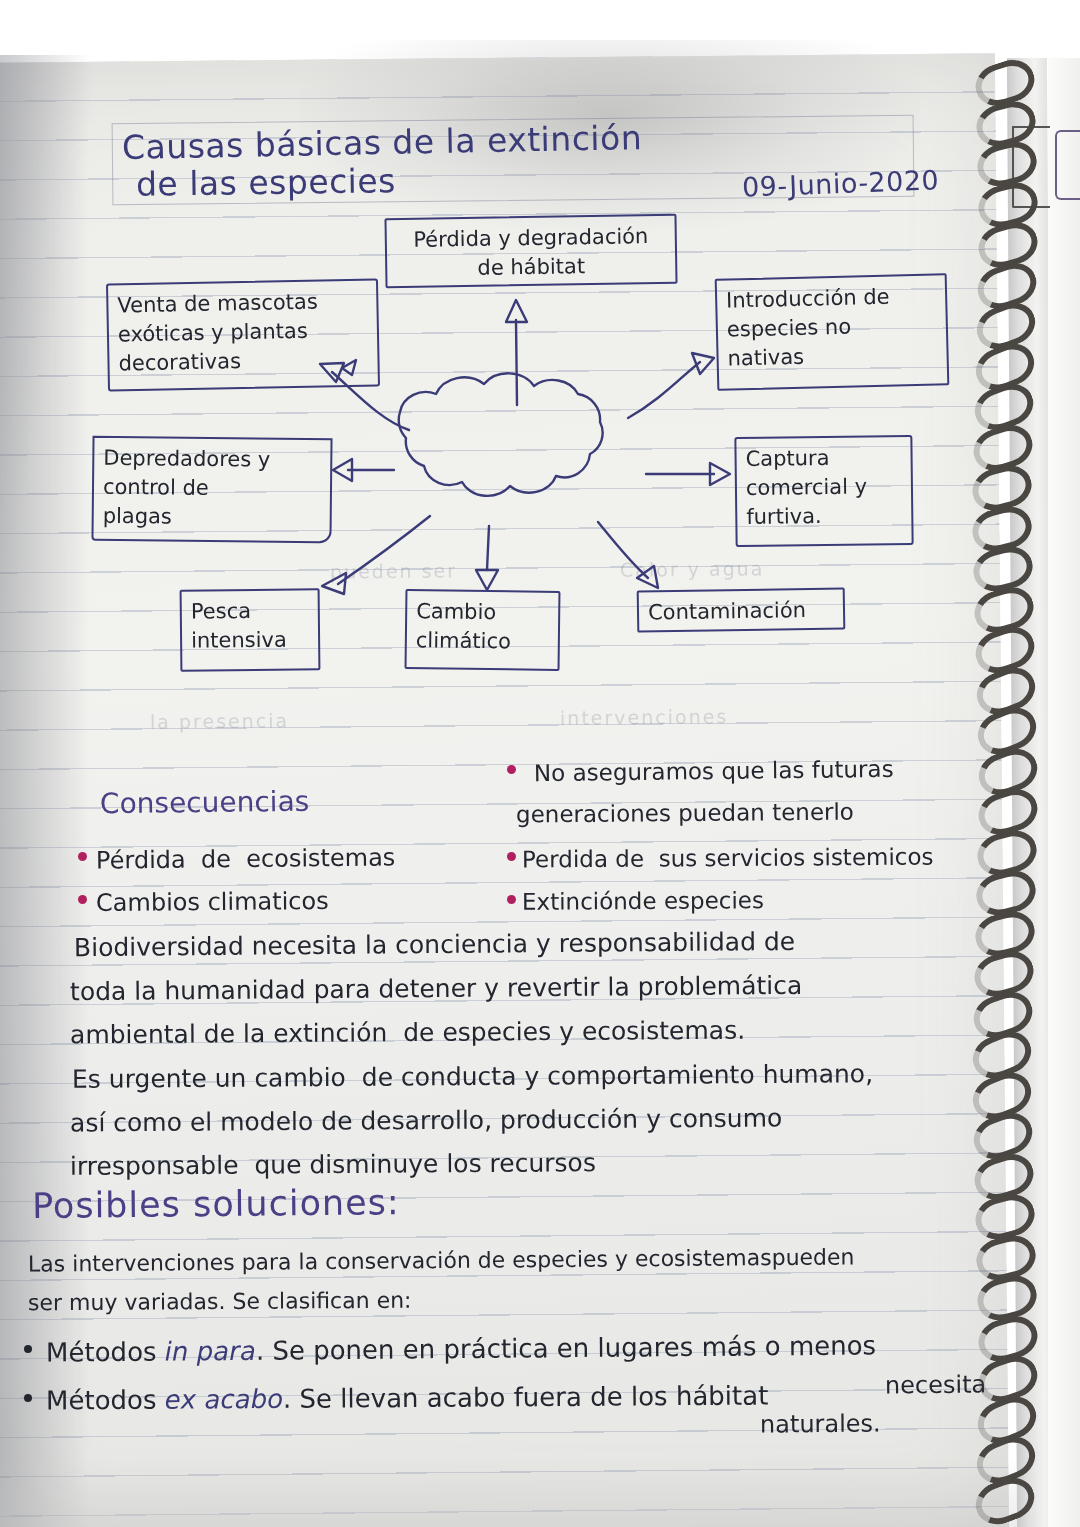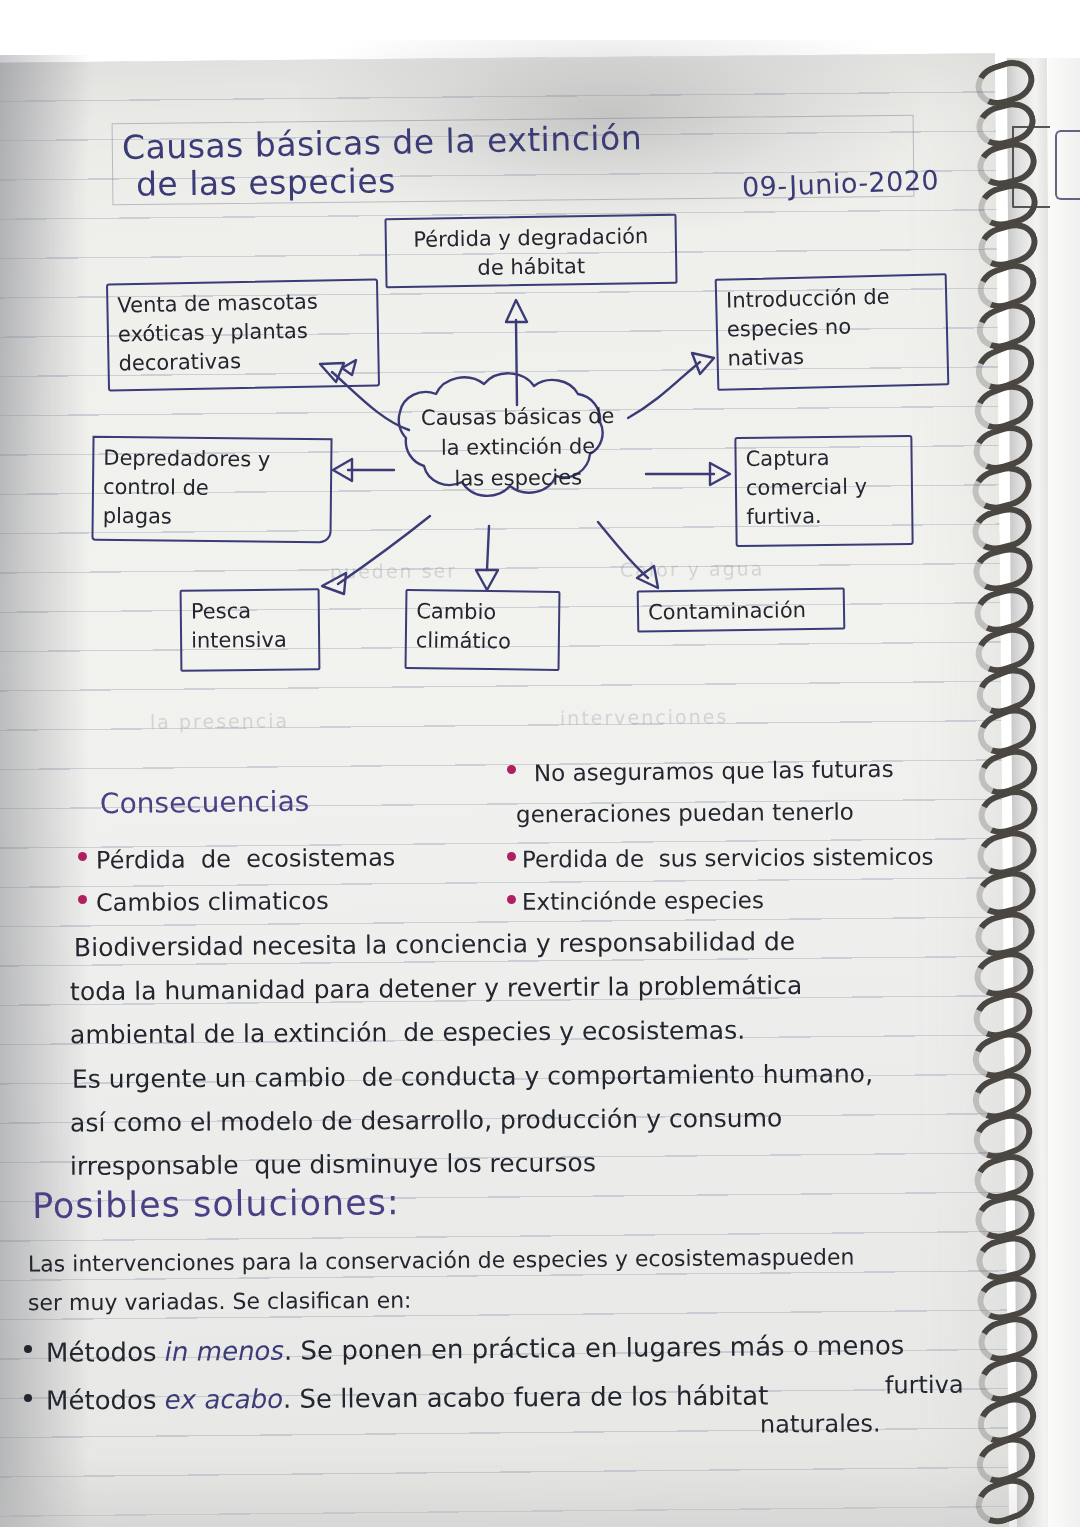--- a/index.html
+++ b/index.html
@@ -429,27 +429,20 @@
 
     <div class="box" id="box-cambio">
       <span>Cambio</span>
       <span>climático</span>
     </div>
 
     <div class="box" id="box-contaminacion">
       <span>Contaminación</span>
     </div>
 
-    <div id="cloud-wrap">
-      <div id="cloud-text">
-        <span>Causas básicas de</span>
-        <span>la extinción de</span>
-        <span>las especies</span>
-      </div>
-    </div>
   </div>
 
   <div class="note" id="h-consecuencias">Consecuencias</div>
 
   <div class="bullet-dot" id="d1"></div>
   <div class="note" id="c-l1">Pérdida  de  ecosistemas</div>
   <div class="bullet-dot" id="d2"></div>
   <div class="note" id="c-l2">Cambios climaticos</div>
 
   <div class="bullet-dot" id="rd1"></div>
@@ -467,22 +460,22 @@
   <div class="para" id="p2-l1">Es urgente un cambio  de conducta y comportamiento humano,</div>
   <div class="para" id="p2-l2">así como el modelo de desarrollo, producción y consumo</div>
   <div class="para" id="p2-l3">irresponsable  que disminuye los recursos</div>
 
   <div id="h-soluciones">Posibles soluciones:</div>
 
   <div class="para" id="p3-l1">Las intervenciones para la conservación de especies y ecosistemaspueden</div>
   <div class="para" id="p3-l2">ser muy variadas. Se clasifican en:</div>
 
   <div class="bullet-dot" id="md1"></div>
-  <div class="para" id="m1"><span>Métodos </span><span class="italic-ink">in menos</span><span>. Se ponen en práctica en lugares más o menos</span></div>
-  <div class="para" id="m1-tail">furtiva</div>
+  <div class="para" id="m1"><span>Métodos </span><span class="italic-ink">in para</span><span>. Se ponen en práctica en lugares más o menos</span></div>
+  <div class="para" id="m1-tail">necesita</div>
 
   <div class="bullet-dot" id="md2"></div>
   <div class="para" id="m2"><span>Métodos </span><span class="italic-ink">ex acabo</span><span>. Se llevan acabo fuera de los hábitat</span></div>
   <div class="para" id="m2-tail">naturales.</div>
 
   <div id="page-edge"></div>
   <div id="page-edge2"></div>
   <div id="next-page-mark"></div>
   <div id="edge-scrawl"></div>
   <div id="binding">

